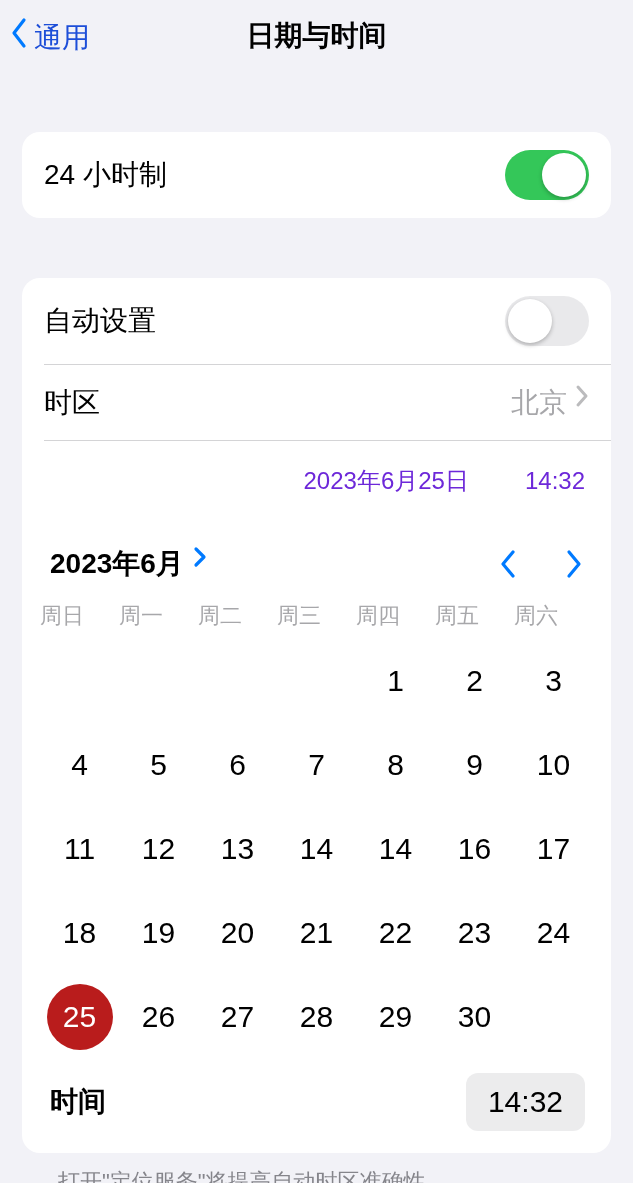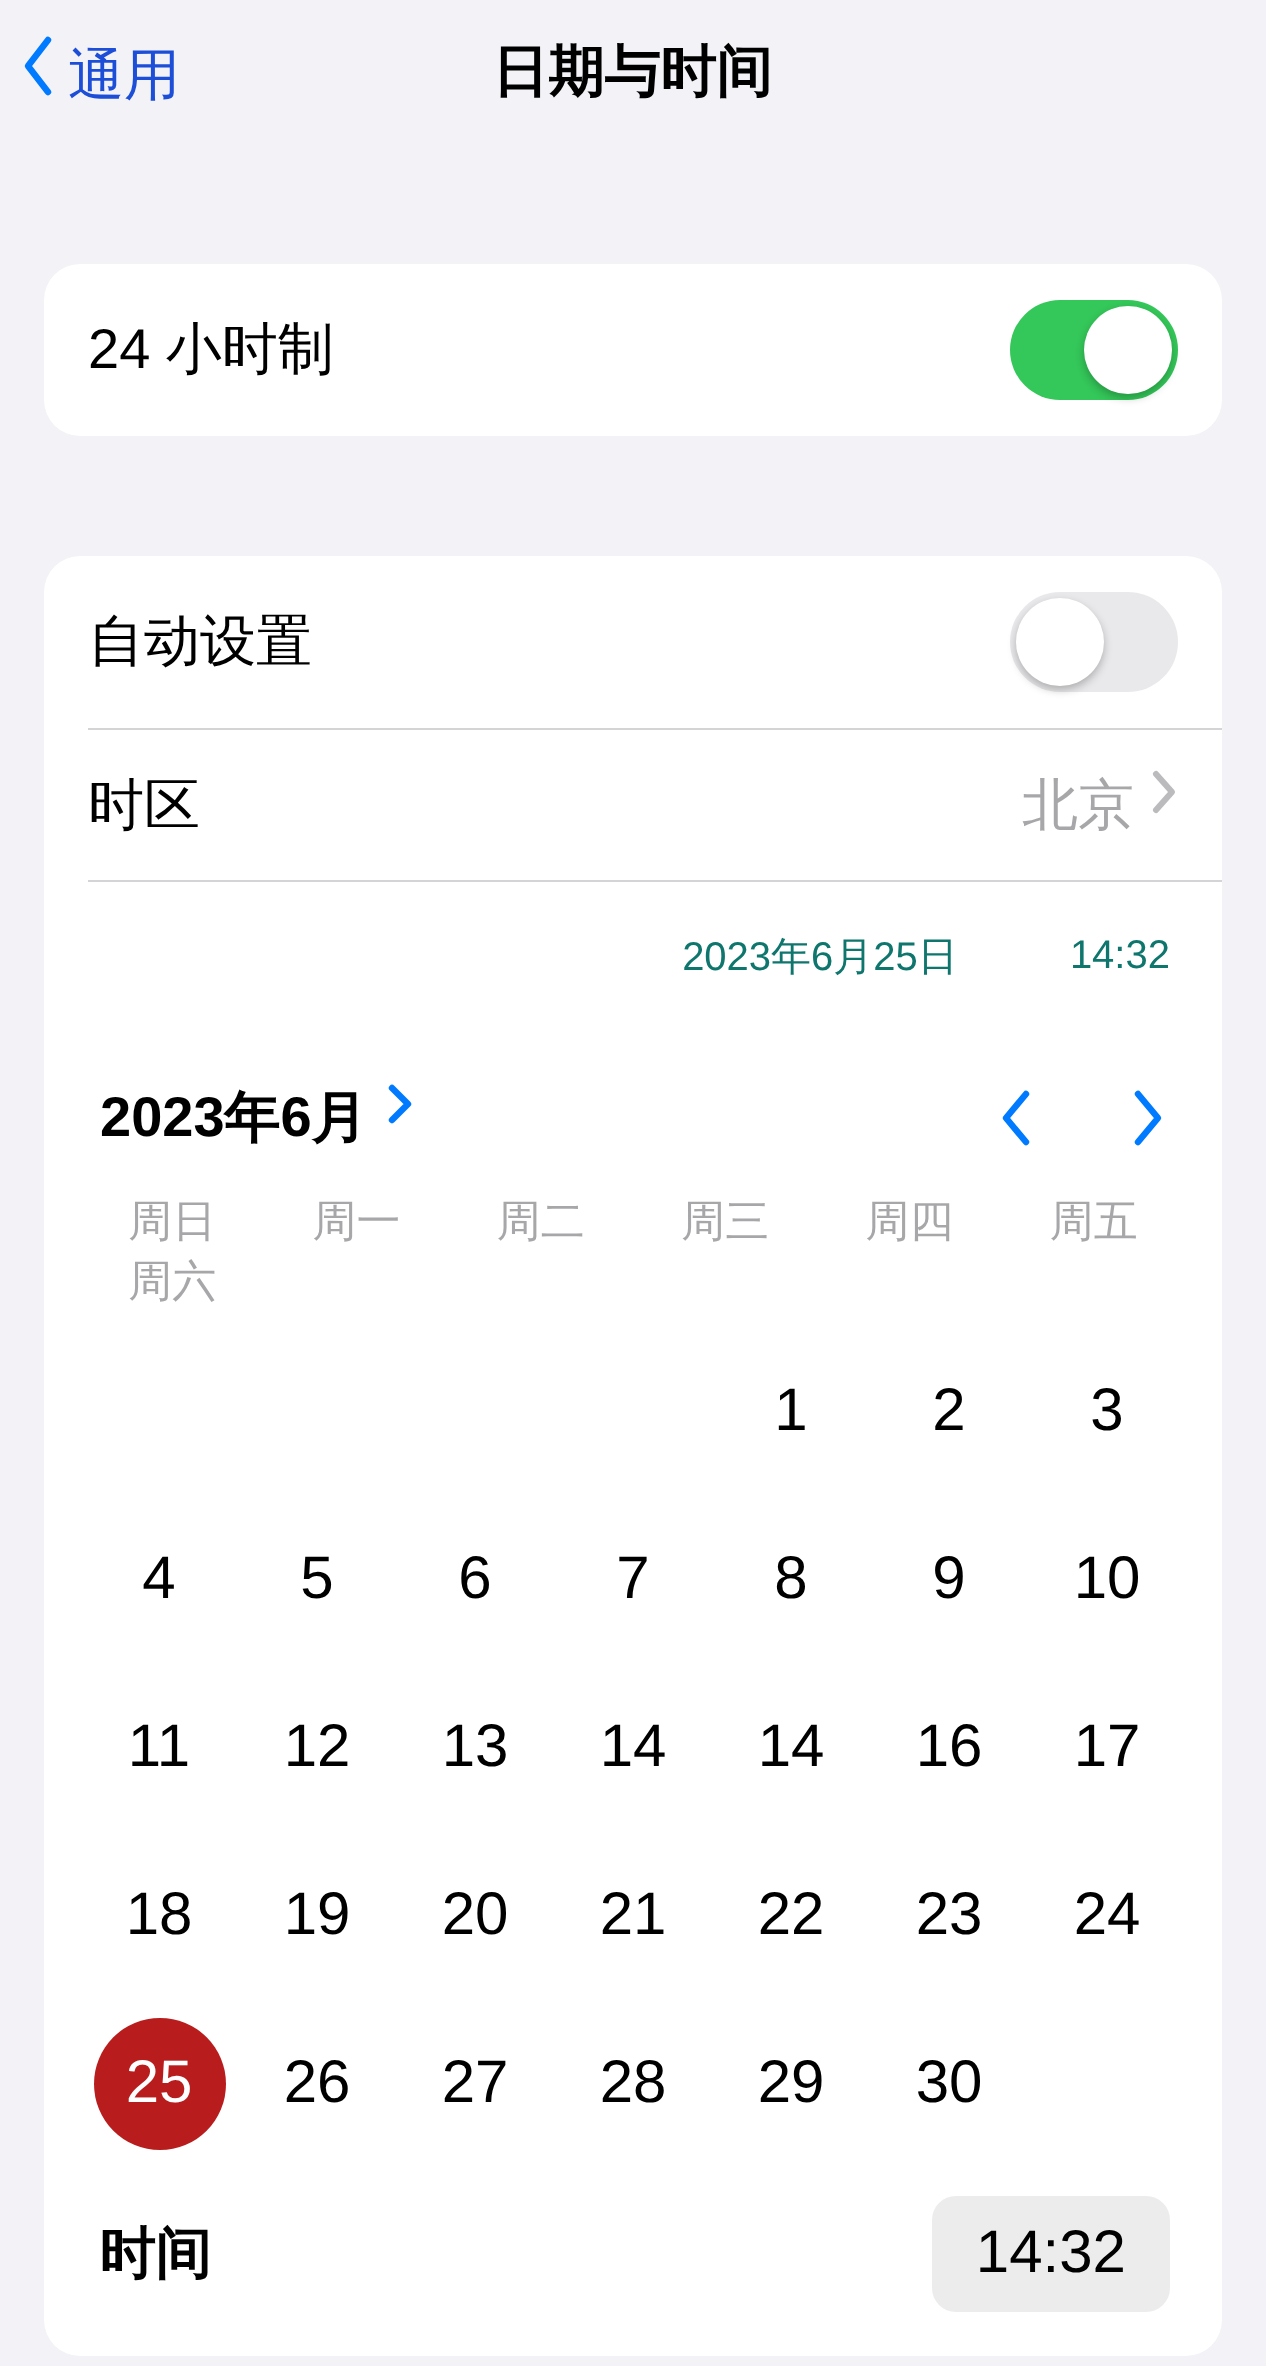--- a/index.html
+++ b/index.html
@@ -54,38 +54,38 @@
 
     
     .chevron { width: 14px; height: 24px; }
     .chevron svg { width: 14px; height: 24px; stroke: rgba(60,60,67,0.35); stroke-width: 3; fill: none; stroke-linecap: round; stroke-linejoin: round; }
 
     
     .dt-row {
       display: flex; align-items: center; justify-content: flex-end; gap: 56px;
       padding: 24px 26px 22px 22px; border-top: 1px solid rgba(60,60,67,0.22);
     }
-    .dt-row .link { font-size: 20px; color: #0f766e; }
+    .dt-row .link { font-size: 24px; color: #6d28d9; }
 
     
     .cal { padding: 10px 14px 14px 14px; }
     .cal-header {
       display: flex; align-items: center; justify-content: space-between;
       padding: 16px 12px 18px 14px;
     }
     .cal-month { display: flex; align-items: flex-start; gap: 8px; font-size: 28px; font-weight: 600; color: #000; }
     .cal-month .chev { color: #007aff; display: inline-flex; }
     .nav-arrows { display: flex; align-items: center; gap: 44px; }
     .nav-arrows .ic { display: inline-flex; }
     .nav-arrows svg { width: 22px; height: 32px; stroke: #007aff; stroke-width: 3.2; fill: none; stroke-linecap: round; stroke-linejoin: round; }
     .cal-month svg { width: 16px; height: 24px; stroke: #007aff; stroke-width: 3.2; fill: none; stroke-linecap: round; stroke-linejoin: round; }
 
     .weekday-row {
-      display: grid; grid-template-columns: repeat(6, 1fr);
-      text-align: center; padding: 0 4px 4px 4px;
+      display: grid; grid-template-columns: repeat(7, 1fr);
+      padding: 0 4px 4px 4px;
     }
     .weekday { font-size: 22px; color: rgba(60,60,67,0.45); font-weight: 500; }
 
     .grid {
       display: grid; grid-template-columns: repeat(7, 1fr);
       grid-auto-rows: 84px; align-items: center; justify-items: center;
       padding: 4px 4px 0 4px;
     }
     .day {
       font-size: 30px; color: #000; font-weight: 400;

